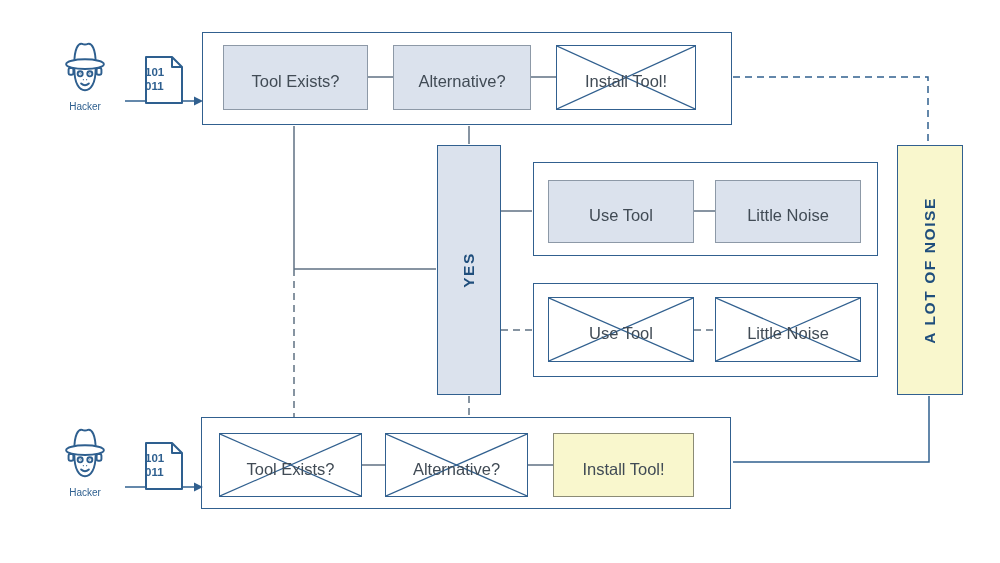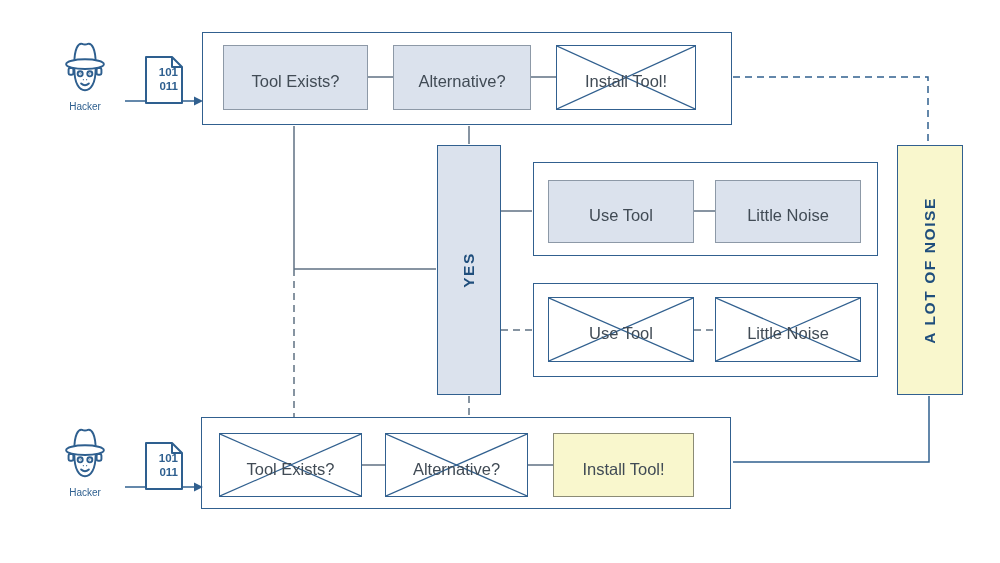--- a/index.html
+++ b/index.html
@@ -17,21 +17,21 @@
   .vbox{position:absolute;box-sizing:border-box;border:1.6px solid #31608f;
         display:flex;align-items:center;justify-content:center;}
   .vbox.blue{background:#dbe2ed;}
   .vbox.yellow{background:#f9f7cd;}
   .vtext{writing-mode:vertical-rl;transform:rotate(180deg);font-size:15.5px;font-weight:600;
          letter-spacing:1.6px;color:#1f4e7c;white-space:nowrap;}
   .actor{position:absolute;width:70px;text-align:center;}
   .actor-label{font-size:10px;color:#2e5f8f;margin-top:-2px;}
   .doc{position:absolute;width:38px;height:48px;}
   .doc-text{position:absolute;left:0;right:5px;top:50%;transform:translateY(-50%);
-            text-align:right;font-size:11.5px;line-height:1.2;font-weight:600;
+            text-align:left;font-size:11.5px;line-height:1.2;font-weight:600;
             color:#2e5f8f;white-space:pre-line;}
 </style>
 </head>
 <body>
 
 <div class="stage">
 
   <div class="container" style="left:202px;top:32px;width:530px;height:93px"></div>
   <div class="container" style="left:533px;top:162px;width:345px;height:94px"></div>
   <div class="container" style="left:533px;top:283px;width:345px;height:94px"></div>

